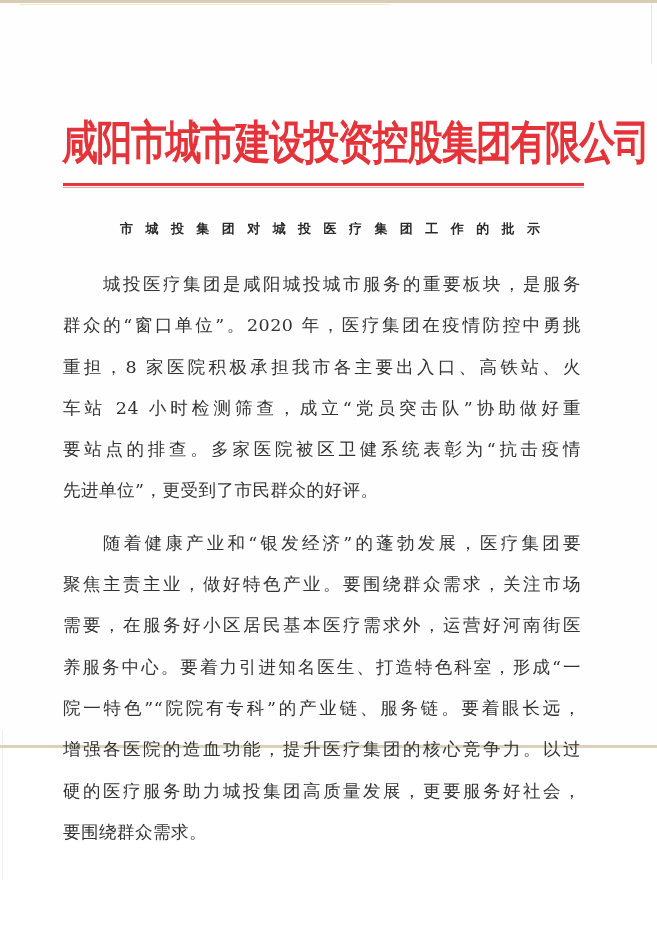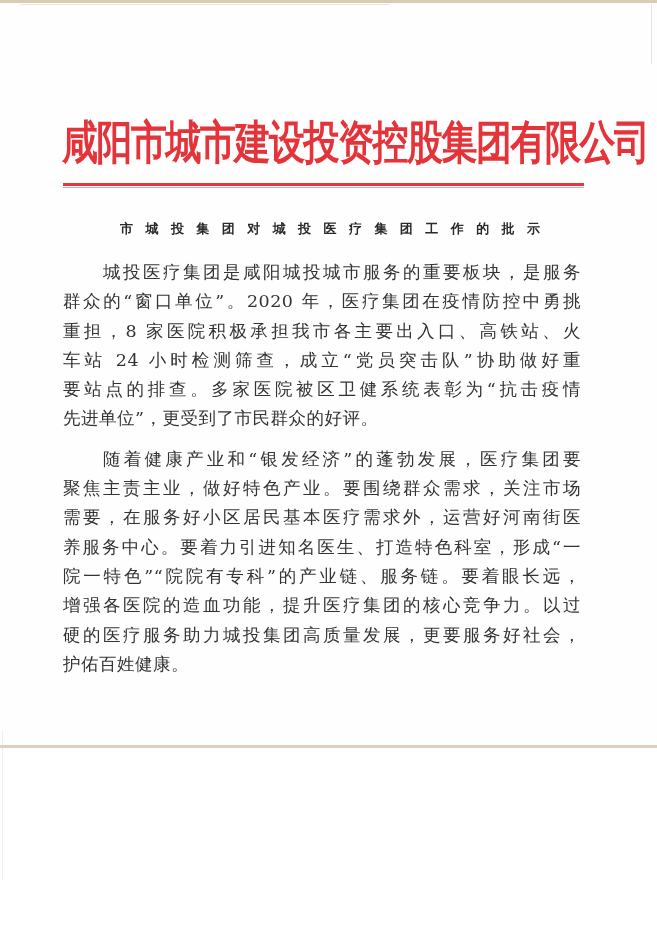--- a/index.html
+++ b/index.html
@@ -112,20 +112,21 @@
       font-size: 17.5px;
       color: #333333;
     }
     .line {
       height: 29.3px;
       line-height: 29.3px;
       white-space: nowrap;
       text-align: justify;
       text-align-last: justify;
       letter-spacing: 0.5px;
+      margin-top: 12px;
     }
     .line.indent {
       padding-left: 40px;
     }
     .line.last {
       text-align-last: left;
     }
     .para-gap {
       height: 11px;
     }
@@ -157,16 +158,16 @@
     </div>
     <div class="para-gap"></div>
     <div>
       <div class="line indent">随着健康产业和“银发经济”的蓬勃发展，医疗集团要</div>
       <div class="line">聚焦主责主业，做好特色产业。要围绕群众需求，关注市场</div>
       <div class="line">需要，在服务好小区居民基本医疗需求外，运营好河南街医</div>
       <div class="line">养服务中心。要着力引进知名医生、打造特色科室，形成“一</div>
       <div class="line">院一特色”“院院有专科”的产业链、服务链。要着眼长远，</div>
       <div class="line">增强各医院的造血功能，提升医疗集团的核心竞争力。以过</div>
       <div class="line">硬的医疗服务助力城投集团高质量发展，更要服务好社会，</div>
-      <div class="line last">护佑百姓健康。</div>
+      <div class="line last">要围绕群众需求。</div>
     </div>
   </div>
 </div>
 
 </body></html>

